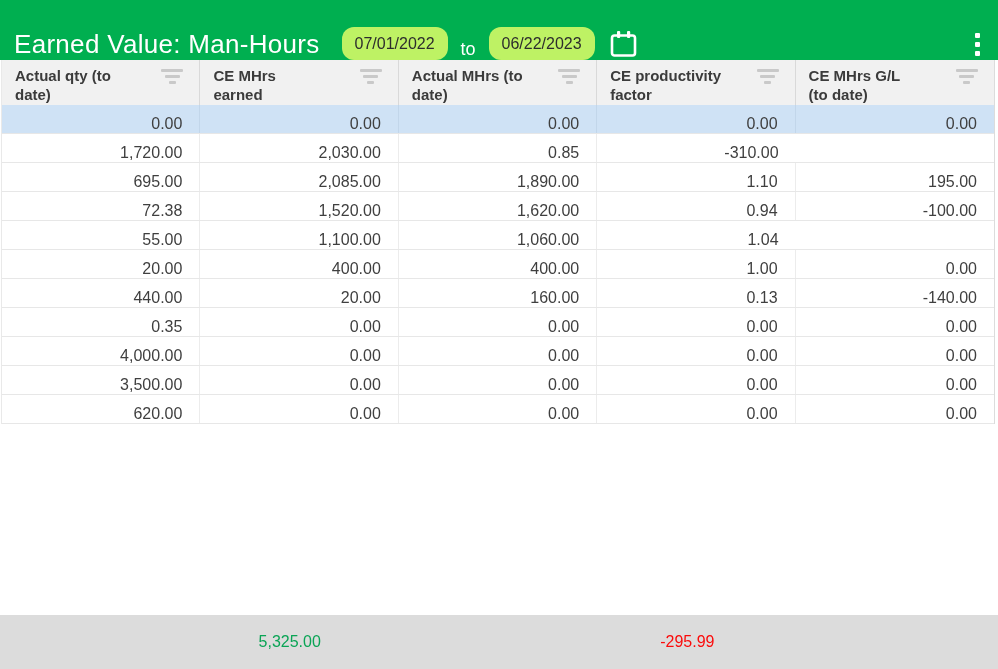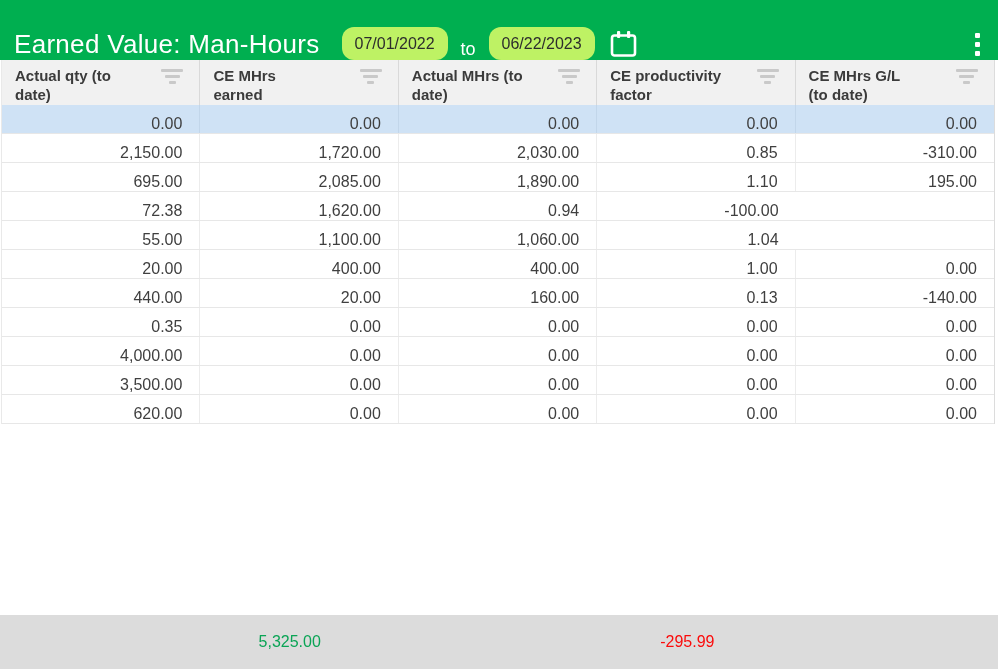--- a/index.html
+++ b/index.html
@@ -220,35 +220,35 @@
     </div>
   <div class="tbody">
       <div class="trow selected">
         <div class="tcell">0.00</div>
         <div class="tcell">0.00</div>
         <div class="tcell">0.00</div>
         <div class="tcell">0.00</div>
         <div class="tcell">0.00</div>
       </div>
       <div class="trow">
-        <div class="tcell">2,150.00</div>
         <div class="tcell">1,720.00</div>
         <div class="tcell">2,030.00</div>
         <div class="tcell">0.85</div>
         <div class="tcell">-310.00</div>
       </div>
       <div class="trow">
         <div class="tcell">695.00</div>
         <div class="tcell">2,085.00</div>
         <div class="tcell">1,890.00</div>
         <div class="tcell">1.10</div>
         <div class="tcell">195.00</div>
       </div>
       <div class="trow">
         <div class="tcell">72.38</div>
+        <div class="tcell">1,520.00</div>
         <div class="tcell">1,620.00</div>
         <div class="tcell">0.94</div>
         <div class="tcell">-100.00</div>
       </div>
       <div class="trow">
         <div class="tcell">55.00</div>
         <div class="tcell">1,100.00</div>
         <div class="tcell">1,060.00</div>
         <div class="tcell">1.04</div>
       </div>

